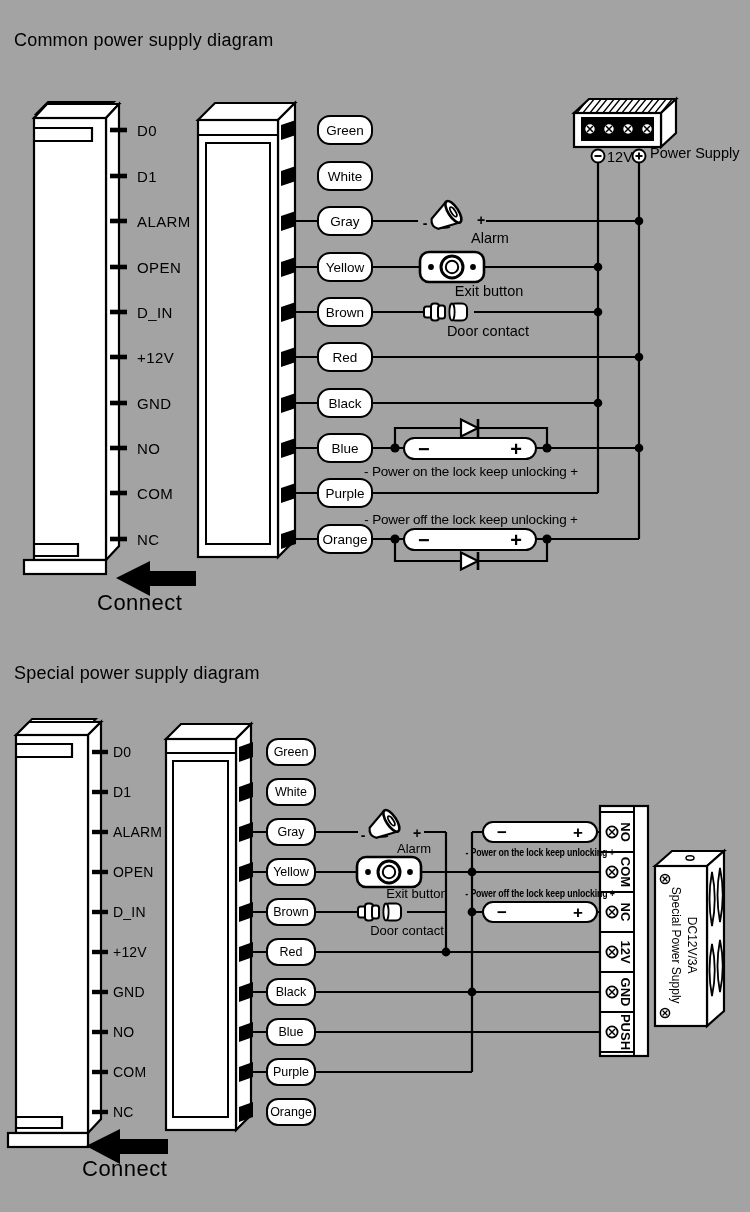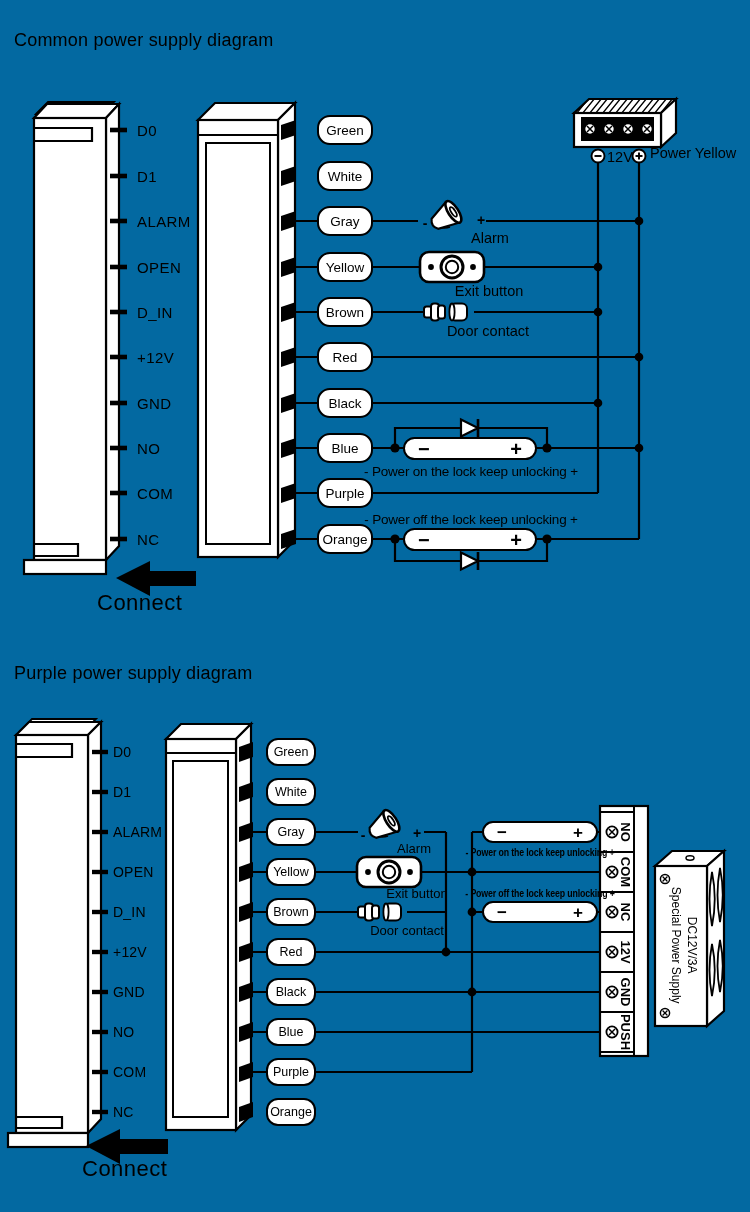--- a/index.html
+++ b/index.html
@@ -1,16 +1,16 @@
 <!DOCTYPE html>
 <html><head>
 <meta charset="utf-8">
 <style>
   html,body{margin:0;padding:0;background:#fff;}
-  #canvas{position:relative;width:750px;height:1212px;background:#0369a1;
+  #canvas{position:relative;width:750px;height:1212px;background:#a3a3a3;
           font-family:"Liberation Sans",sans-serif;color:#000;overflow:hidden;}
   svg.art{position:absolute;left:0;top:0;z-index:0;}
   .lbl{position:absolute;transform:translateY(-50%);white-space:nowrap;z-index:2;}
   .ctr{position:absolute;transform:translate(-50%,-50%);white-space:nowrap;z-index:2;text-align:center;}
   .title{position:absolute;font-size:18px;letter-spacing:.2px;z-index:2;}
   .pin{font-size:15px;letter-spacing:.4px;}
   .pin.b{font-size:14px;letter-spacing:.2px;}
   .pill{position:absolute;transform:translateY(-50%);width:52px;height:26px;background:#fff;
         border:2.2px solid #000;border-radius:13px;display:flex;align-items:center;
         justify-content:center;font-size:13.5px;z-index:1;}
@@ -308,25 +308,25 @@
 </div>
 <div class="ctr cap" style="left:471px;top:471px">- Power on the lock keep unlocking +</div>
 
 <div class="ctr cap" style="left:471px;top:519px">- Power off the lock keep unlocking +</div>
 <div class="lockpill" style="left:403px;top:528px;width:134px;height:23px">
   <span class="s">−</span>
   <span class="s">+</span>
 </div>
 
 <div class="lbl psulbl" style="left:607px;top:157px">12V</div>
-<div class="lbl psulbl" style="left:650px;top:153px">Power Yellow</div>
+<div class="lbl psulbl" style="left:650px;top:153px">Power Supply</div>
 
 <div class="connect" style="left:97px;top:590px">Connect</div>
 
-<div class="title" style="left:14px;top:663px">Purple power supply diagram</div>
+<div class="title" style="left:14px;top:663px">Special power supply diagram</div>
 
 <div class="lbl pin b" style="left:113px;top:752px">D0</div>
 <div class="lbl pin b" style="left:113px;top:792px">D1</div>
 <div class="lbl pin b" style="left:113px;top:832px">ALARM</div>
 <div class="lbl pin b" style="left:113px;top:872px">OPEN</div>
 <div class="lbl pin b" style="left:113px;top:912px">D_IN</div>
 <div class="lbl pin b" style="left:113px;top:952px">+12V</div>
 <div class="lbl pin b" style="left:113px;top:992px">GND</div>
 <div class="lbl pin b" style="left:113px;top:1032px">NO</div>
 <div class="lbl pin b" style="left:113px;top:1072px">COM</div>

